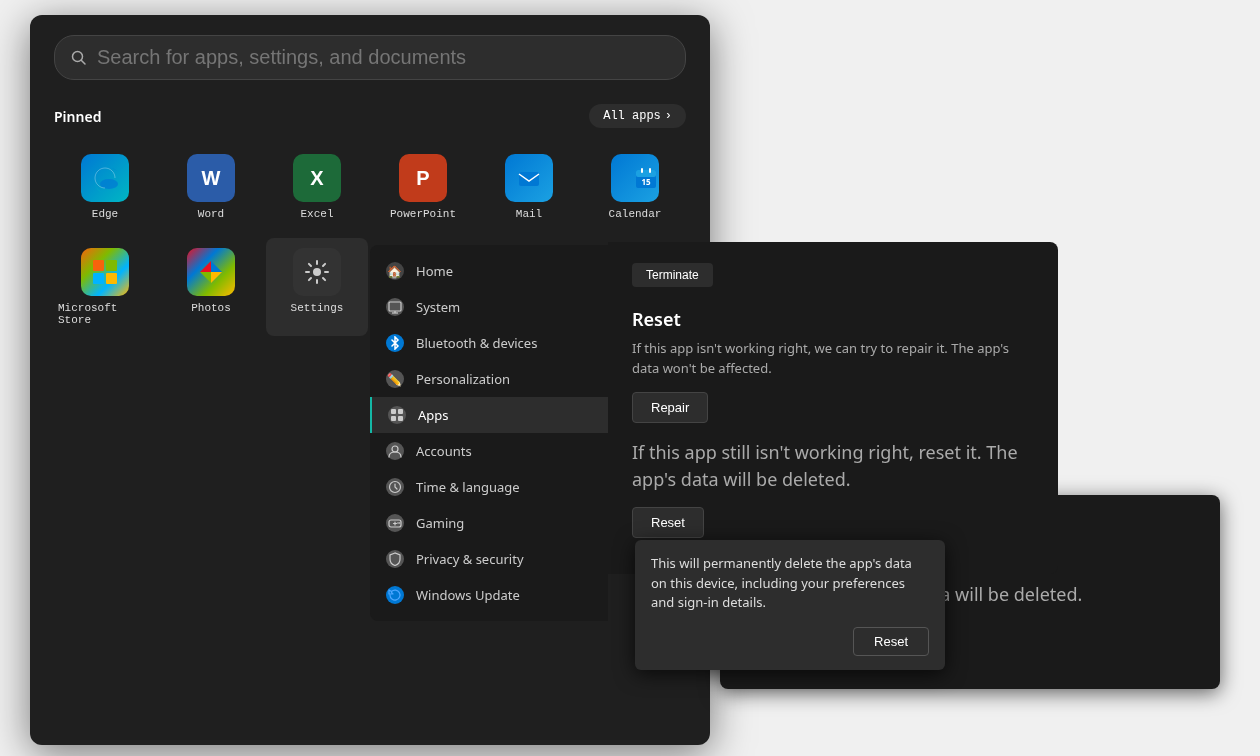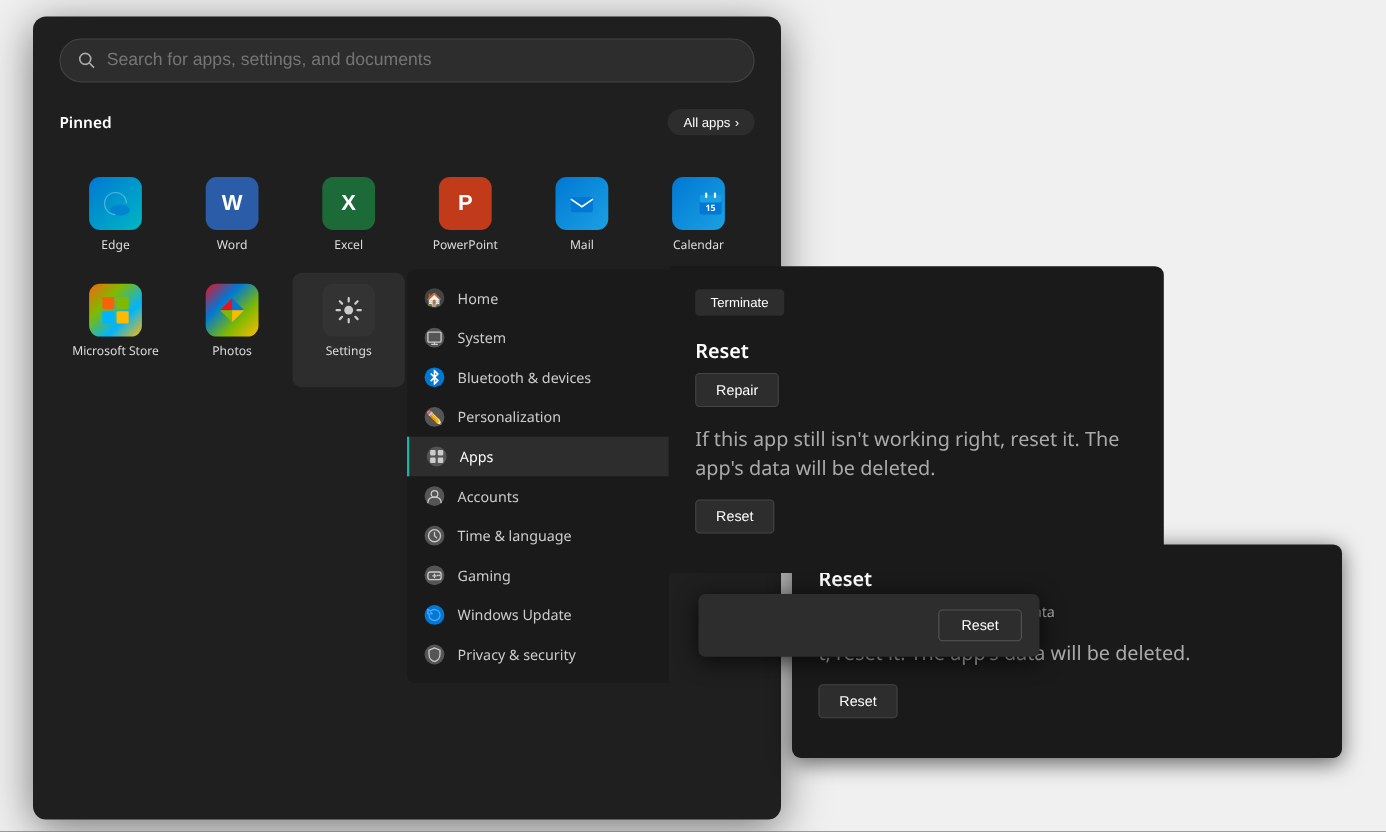--- a/index.html
+++ b/index.html
@@ -35,46 +35,47 @@
       display: flex;
       align-items: center;
       gap: 10px;
       margin-bottom: 24px;
     }
     .search-bar input {
       background: transparent;
       border: none;
       outline: none;
       color: #fef9c3;
-      font-size: 16px;
+      font-size: 20px;
       width: 100%;
     }
 
     .pinned-header {
       display: flex;
       justify-content: space-between;
       align-items: center;
-      margin-bottom: 28px;
+      margin-bottom: 16px;
     }
     .pinned-label {
       font-size: 14px;
       font-weight: 600;
       color: #fff;
     }
     .all-apps-btn {
       background: #2d2d2d;
       border: none;
       color: #fff;
       font-size: 12px;
       padding: 5px 14px;
       border-radius: 14px;
       cursor: pointer;
       display: flex;
       align-items: center;
       gap: 4px;
+      font-family: Liberation Mono, monospace;
     }
 
     .apps-grid {
       display: grid;
       grid-template-columns: repeat(6, 1fr);
       gap: 8px 4px;
       margin-bottom: 16px;
     }
     .app-item {
       display: flex;
@@ -90,21 +91,22 @@
       height: 48px;
       border-radius: 10px;
       display: flex;
       align-items: center;
       justify-content: center;
       font-size: 22px;
     }
     .app-label {
       font-size: 11px;
       color: #ddd;
-      text-align: center;
+      text-align: left;
+      font-family: Liberation Mono, monospace;
     }
 
     
     .icon-edge { background: linear-gradient(135deg, #0078d4, #00b7c3); }
     .icon-word { background: #2b5ca8; }
     .icon-excel { background: #1d6a39; }
     .icon-powerpoint { background: #c13b1b; }
     .icon-mail { background: linear-gradient(135deg, #0078d4, #1ba1e2); }
     .icon-calendar { background: linear-gradient(135deg, #0078d4, #1ba1e2); justify-content: flex-end; }
     .icon-store { background: linear-gradient(135deg, #f7630c, #7fba00, #01b4ff, #ffb900); }
@@ -472,60 +474,62 @@
         <rect x="1" y="4" width="12" height="7" rx="2" stroke="#ccc" stroke-width="1.2"></rect>
         <line x1="7" y1="6" x2="7" y2="9" stroke="#ccc" stroke-width="1.2" stroke-linecap="round"></line>
         <line x1="5.5" y1="7.5" x2="8.5" y2="7.5" stroke="#ccc" stroke-width="1.2" stroke-linecap="round"></line>
         <circle cx="10" cy="7" r="0.8" fill="#ccc"></circle>
         <circle cx="11.5" cy="7" r="0.8" fill="#ccc"></circle>
       </svg>
     </div>
     <span>Gaming</span>
   </div>
   <div class="settings-item">
+    <div class="settings-icon si-privacy">
+      <svg width="14" height="14" viewBox="0 0 14 14" fill="none">
+        <path d="M7 1L2 3v4c0 3 2.3 5.7 5 6.5C9.7 12.7 12 10 12 7V3L7 1z" stroke="#ccc" stroke-width="1.2" fill="none"></path>
+      </svg>
+    </div>
+    <span>Privacy &amp; security</span>
+  </div>
+  <div class="settings-item">
     <div class="settings-icon si-update">
       <svg width="14" height="14" viewBox="0 0 14 14" fill="none">
         <path d="M2 7a5 5 0 1 0 1.5-3.5L1 2v4h4L3.5 4.5" stroke="#4da6ff" stroke-width="1.2" fill="none" stroke-linecap="round" stroke-linejoin="round"></path>
       </svg>
     </div>
     <span>Windows Update</span>
-  </div>
-  <div class="settings-item">
-    <div class="settings-icon si-privacy">
-      <svg width="14" height="14" viewBox="0 0 14 14" fill="none">
-        <path d="M7 1L2 3v4c0 3 2.3 5.7 5 6.5C9.7 12.7 12 10 12 7V3L7 1z" stroke="#ccc" stroke-width="1.2" fill="none"></path>
-      </svg>
-    </div>
-    <span>Privacy &amp; security</span>
   </div>
 </div>
 
 <div class="reset-panel-1">
   <button class="terminate-btn">
     <span>Terminate</span>
   </button>
 
   <div class="reset-title">Reset</div>
+  <div class="reset-desc">If this app isn't working right, we can try to repair it. The app's data won't be affected.</div>
   <button class="action-btn">
     <span>Repair</span>
   </button>
   <div class="section-divider">If this app still isn't working right, reset it. The app's data will be deleted.</div>
   <button class="action-btn">
     <span>Reset</span>
   </button>
 </div>
 
 <div class="reset-panel-2">
   <div class="reset-title">Reset</div>
   <div class="reset-desc">e can try to repair it. The app's data</div>
   <div class="section-divider">t, reset it. The app's data will be deleted.</div>
   <button class="action-btn">
     <span>Reset</span>
   </button>
 </div>
 
 <div class="confirm-popup">
+  <div class="confirm-popup-text">This will permanently delete the app's data on this device, including your preferences and sign-in details.</div>
   <div class="confirm-actions">
     <button class="confirm-reset-btn">
       <span>Reset</span>
     </button>
   </div>
 </div>
 
 </body></html>

